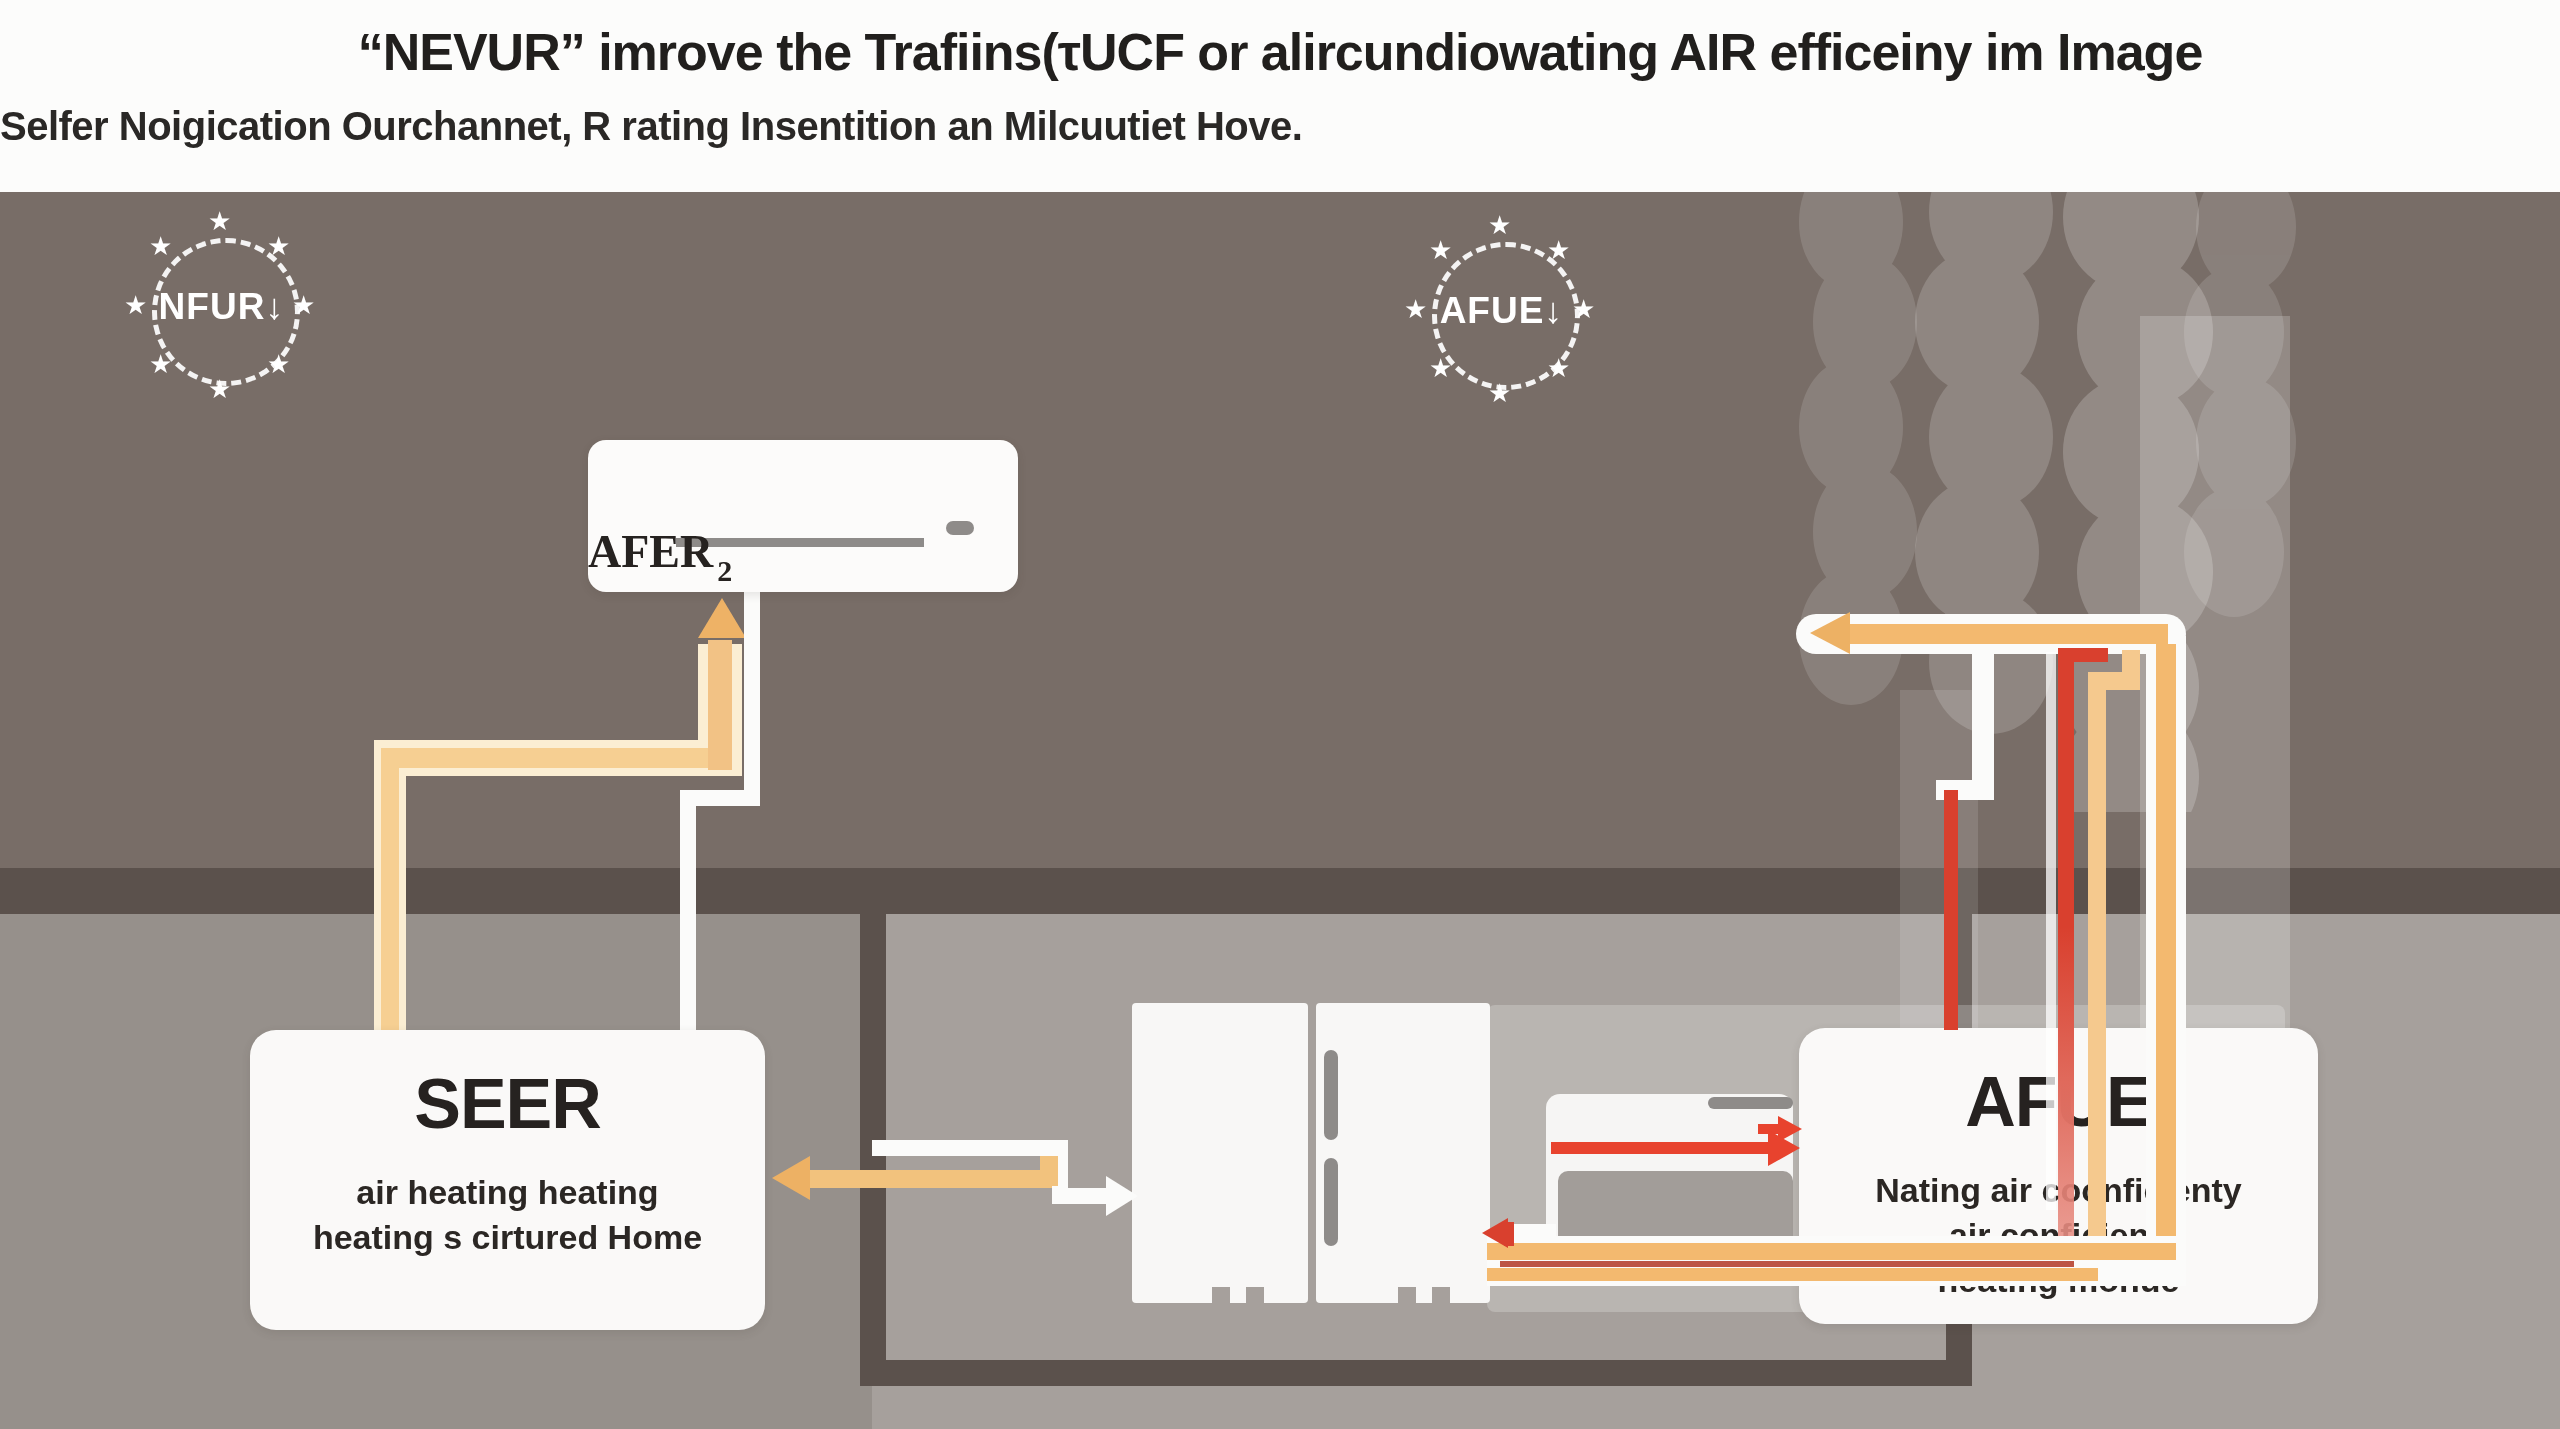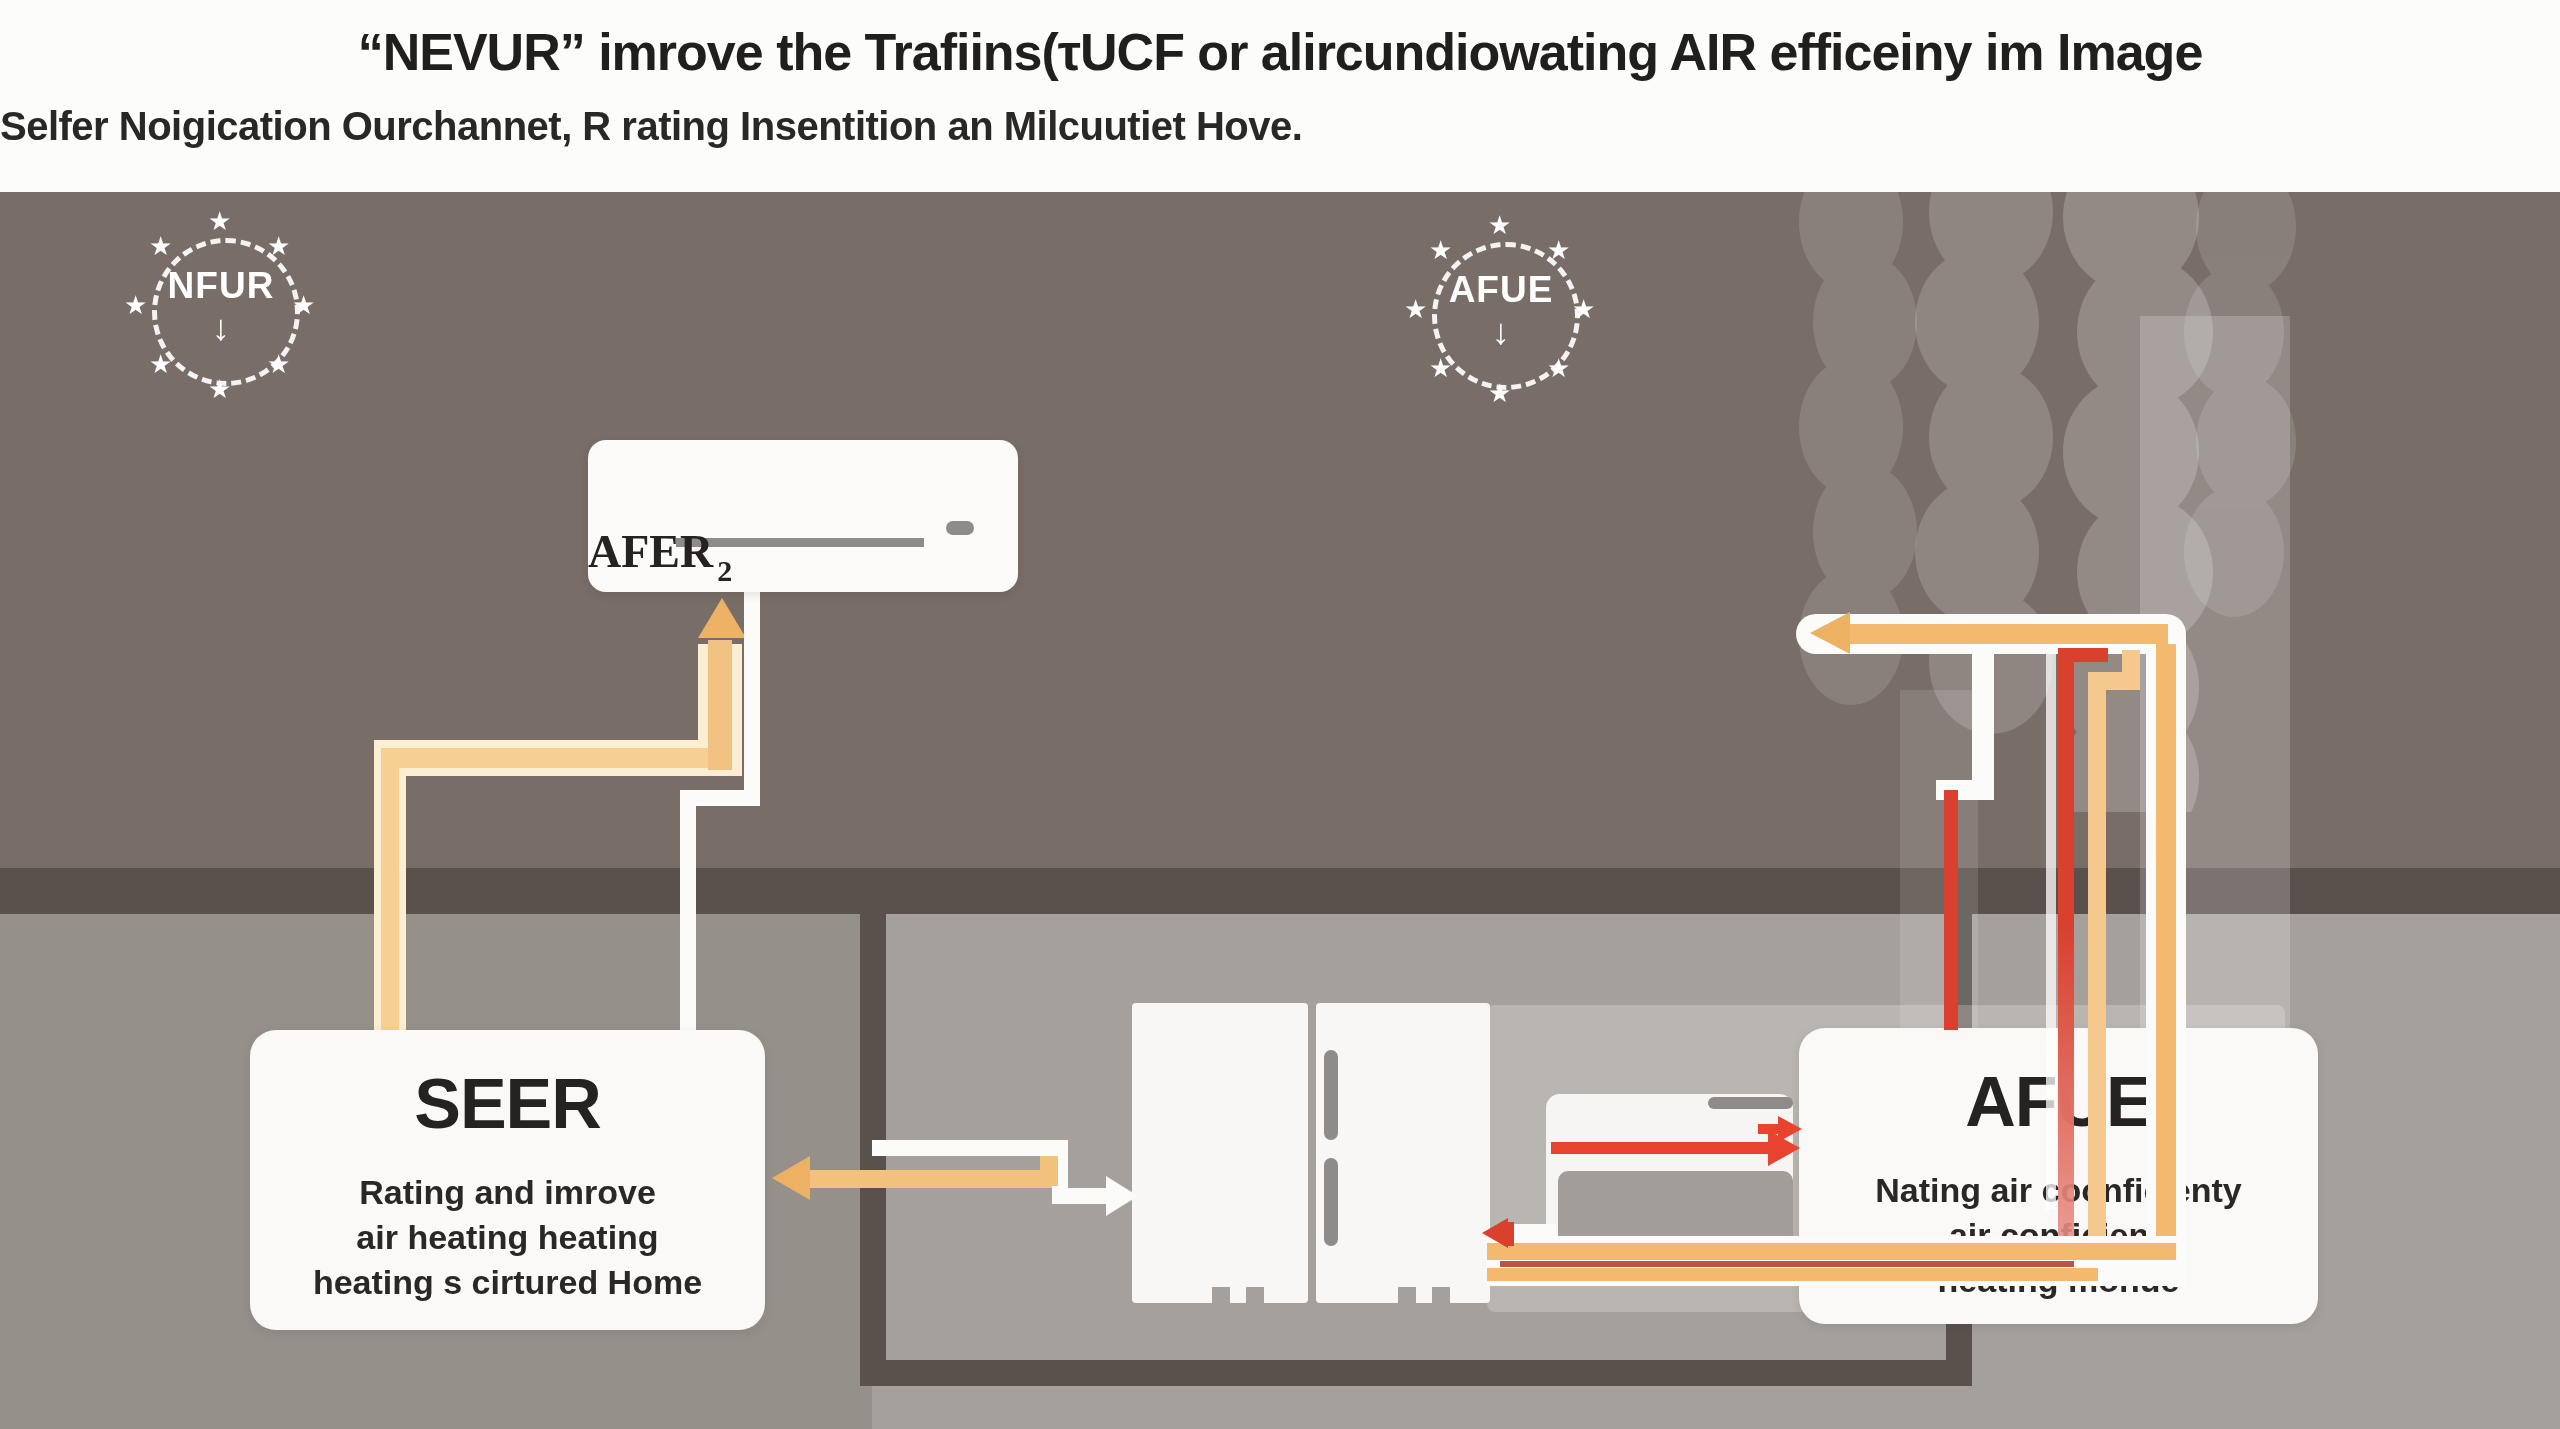--- a/index.html
+++ b/index.html
@@ -15,21 +15,21 @@
   .base-right{left:872px;top:914px;width:1688px;height:515px;background:#a6a09c;}
   .duct{background:#5b514c;}
   .headline{left:0;top:22px;width:2560px;text-align:center;color:#211f1d;
             font-size:52px;font-weight:700;letter-spacing:-1px;}
   .subhead{left:0;top:104px;width:2560px;text-align:left;color:#2a2826;
            font-size:40px;font-weight:700;letter-spacing:-0.5px;}
   .badge{width:170px;height:170px;}
   .badge .ring{position:absolute;left:16px;top:16px;width:138px;height:138px;
                border:5px dashed rgba(255,255,255,.92);border-radius:50%;}
   .badge .star{position:absolute;color:#fff;font-size:26px;line-height:26px;}
-  .badge .ctr{position:absolute;inset:0;display:flex;flex-direction:column;
+  .badge .ctr{position:absolute;inset:0;display:flex;flex-direction:row;
               align-items:center;justify-content:center;color:#fff;}
   .badge .lbl{font-size:37px;font-weight:700;letter-spacing:1px;}
   .badge .arr{font-size:36px;font-weight:700;margin-top:0px;}
   .seer-title{font-size:70px;font-weight:700;color:#262220;text-align:center;
               letter-spacing:-1px;margin-top:34px;}
   .box-body{font-size:34px;font-weight:700;color:#2b2724;text-align:center;
             line-height:45px;margin-top:26px;}
   .afer{position:absolute;left:0;bottom:8px;width:100%;text-align:left;
         font-size:46px;font-weight:700;color:#262220;letter-spacing:0px;font-family:Liberation Serif, serif;}
   .afer sub{font-size:30px;position:relative;top:4px;left:4px;}
@@ -154,21 +154,20 @@
   <div class="abs" style="left:1551px;top:1142px;width:219px;height:12px;background:#e8432e;"></div>
   <div class="abs tri" style="left:1768px;top:1130px;border-top:18px solid transparent;border-bottom:18px solid transparent;border-left:32px solid #e8432e;"></div>
 
   <div class="abs pipe-w" style="left:1508px;top:1224px;width:48px;height:12px;"></div>
   <div class="abs tri" style="left:1482px;top:1218px;border-top:15px solid transparent;border-bottom:15px solid transparent;border-right:26px solid #d9402e;"></div>
   <div class="abs" style="left:1504px;top:1222px;width:10px;height:24px;background:#d9402e;"></div>
 
   <div class="abs wbox" style="left:250px;top:1030px;width:515px;height:300px;">
     <div class="seer-title">SEER</div>
     <div class="box-body">
-      <div>Rating and imrove</div>
       <div>air heating heating</div>
       <div>heating s cirtured Home</div>
     </div>
   </div>
 
   <div class="abs" style="left:588px;top:440px;width:430px;height:152px;background:#fcfbfa;border-radius:18px;box-shadow:0 3px 10px rgba(60,50,45,.12);">
     <div class="abs" style="left:88px;top:98px;width:248px;height:9px;background:#8e8b89;"></div>
     <div class="abs" style="left:358px;top:81px;width:28px;height:14px;background:#8e8b89;border-radius:7px;"></div>
     <div class="afer"><span>AFER</span><sub>2</sub></div>
   </div>

